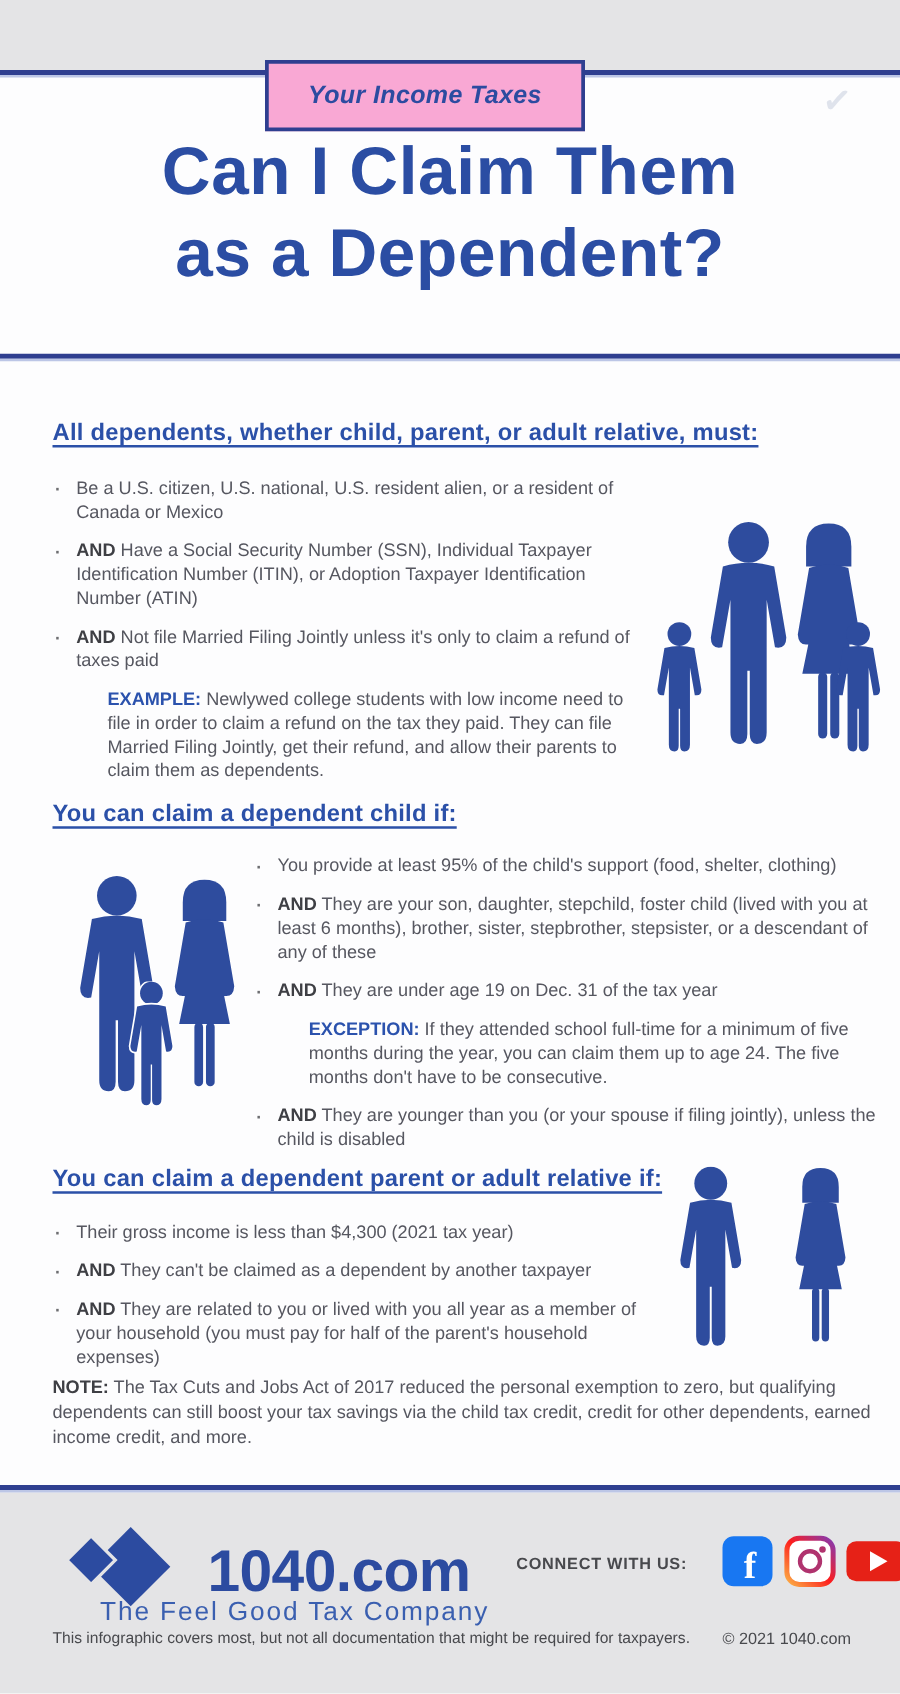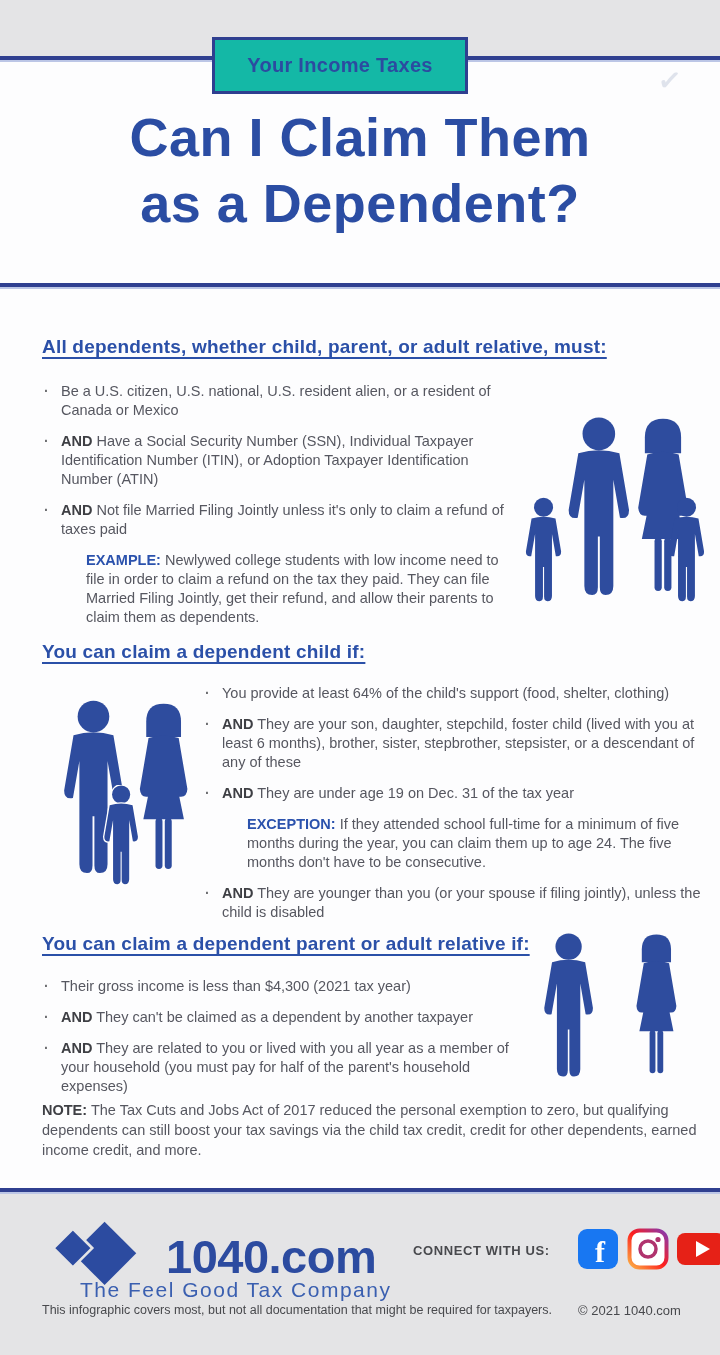--- a/index.html
+++ b/index.html
@@ -10,22 +10,22 @@
   .band-top { top:0; height:56px; }
   .band-bottom { top:1194px; height:161px; }
 
   .rule { position:absolute; left:0; width:720px; height:6px; z-index:1; }
   .rule .navy { height:4px; background:#2f3f90; }
   .rule .lite { height:2px; background:#bcc6e6; }
   .rule-1 { top:56px; }
   .rule-2 { top:283px; }
   .rule-3 { top:1188px; }
 
-  .badge { position:absolute; left:212px; top:37px; width:256px; height:57px; z-index:2;
-           background:#14b8a6; border:3px solid #2f3f90; display:flex; align-items:center; justify-content:center; }
+  .badge { position:absolute; left:212px; top:48px; width:256px; height:57px; z-index:2;
+           background:#f9a8d4; border:3px solid #2f3f90; display:flex; align-items:center; justify-content:center;font-style:italic; }
   .badge span { color:#2c4ba0; font-weight:bold; font-size:20px; letter-spacing:.3px; }
 
   .faint-check { position:absolute; left:658px; top:64px; color:#dfe3ec; font-size:28px; font-weight:bold; transform:rotate(6deg); }
 
   .main-title { position:absolute; left:0; top:104px; width:720px; text-align:center;
                 color:#2b4da3; font-weight:bold; font-size:54px; line-height:66px; letter-spacing:.5px; }
 
   .sec-heading { position:absolute; color:#2b50a8; font-weight:bold; font-size:19px; letter-spacing:.2px;
                  text-decoration:underline; text-decoration-thickness:2px; text-underline-offset:4px; }
 
@@ -131,21 +131,21 @@
       <use href="#p-man" x="8" y="0" width="76" height="178"></use>
       <use href="#p-woman" x="78" y="2" width="78" height="176"></use>
       <g paint-order="stroke" stroke="#ffffff" stroke-width="4">
         <use href="#p-man" x="52" y="86" width="44" height="102"></use>
       </g>
     </svg>
   </div>
   <div class="bullets" style="left:205px; top:684px; width:505px;">
     <div class="bullet">
       <span class="dot"></span>
-      <p><b></b> <span>You provide at least 64% of the child's support (food, shelter, clothing)</span></p>
+      <p><b></b> <span>You provide at least 95% of the child's support (food, shelter, clothing)</span></p>
     </div>
     <div class="bullet">
       <span class="dot"></span>
       <p><b>AND</b> <span>They are your son, daughter, stepchild, foster child (lived with you at least 6 months), brother, sister, stepbrother, stepsister, or a descendant of any of these</span></p>
     </div>
     <div class="bullet">
       <span class="dot"></span>
       <p><b>AND</b> <span>They are under age 19 on Dec. 31 of the tax year</span></p>
     </div>
     <div class="callout">

